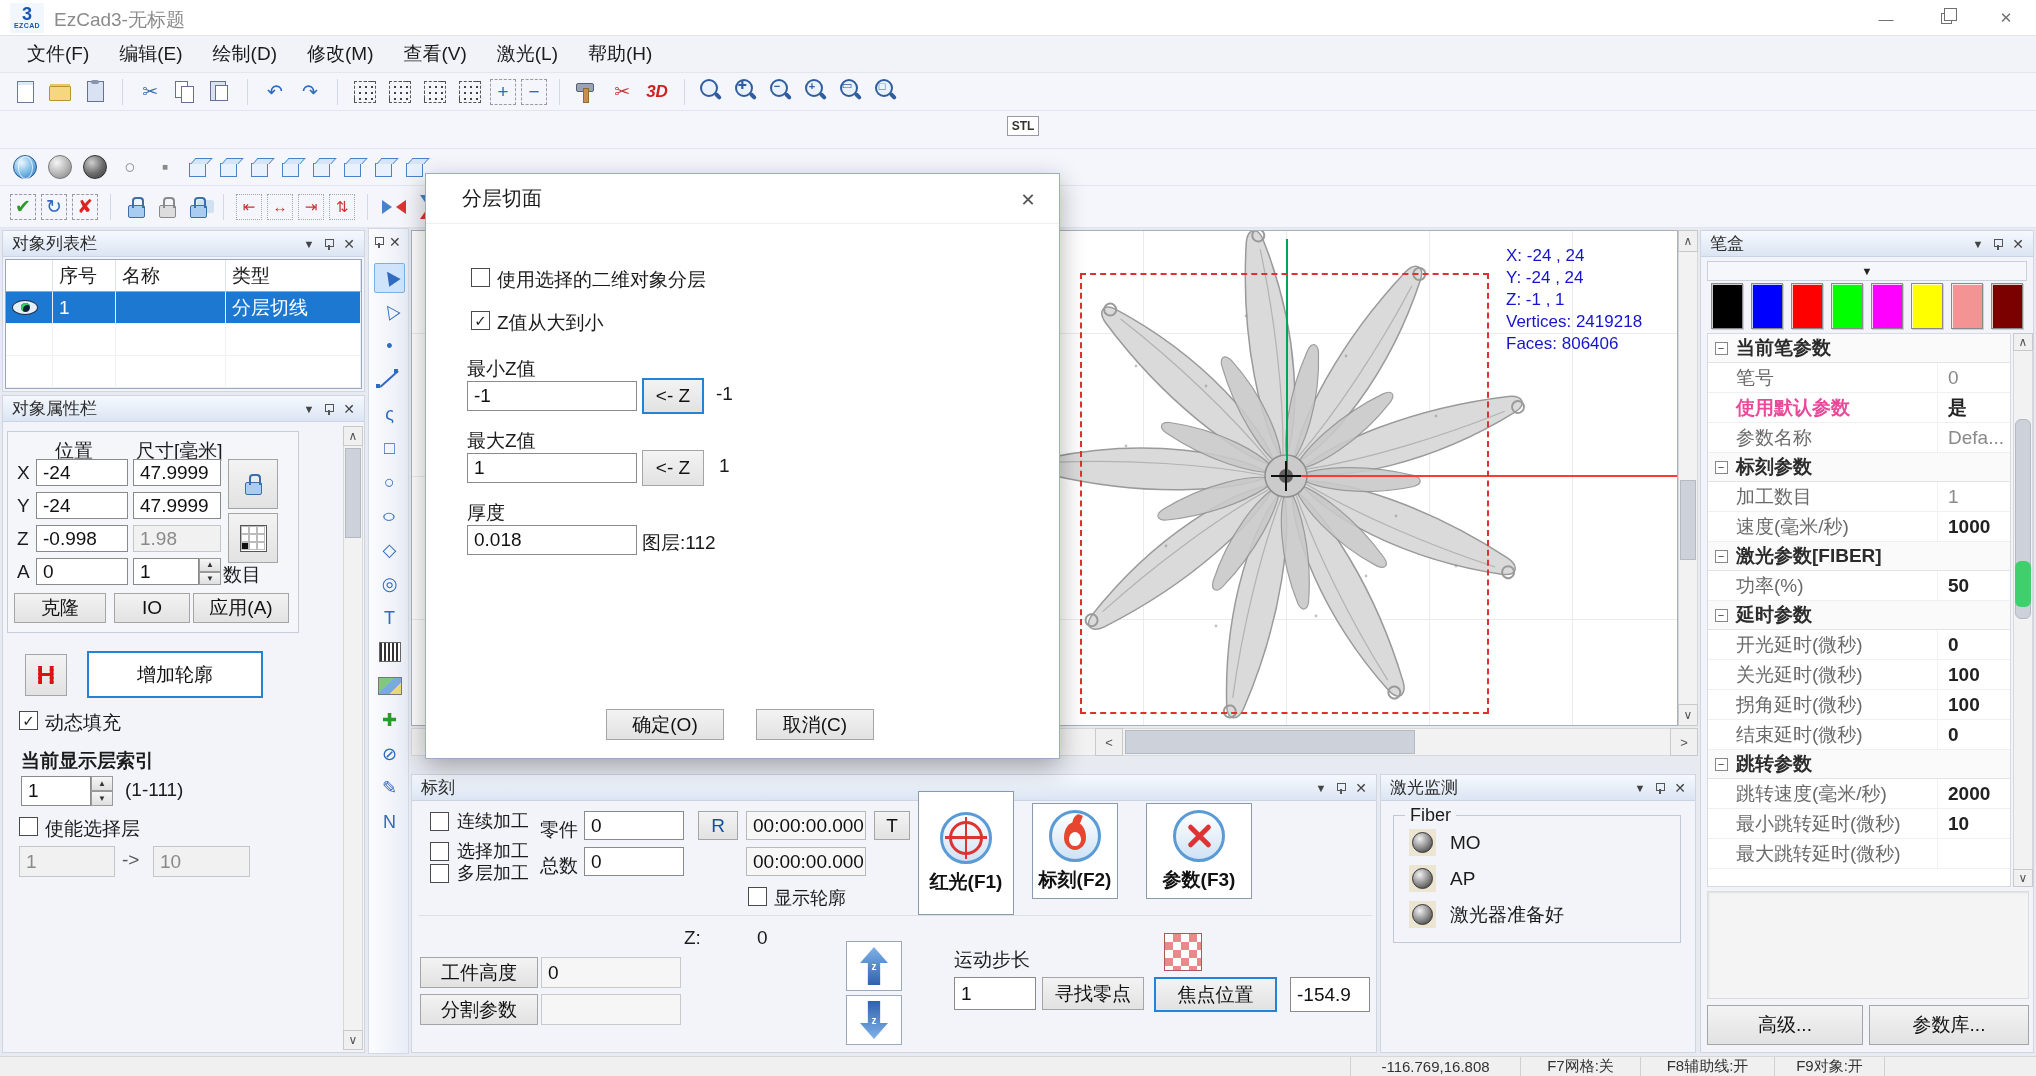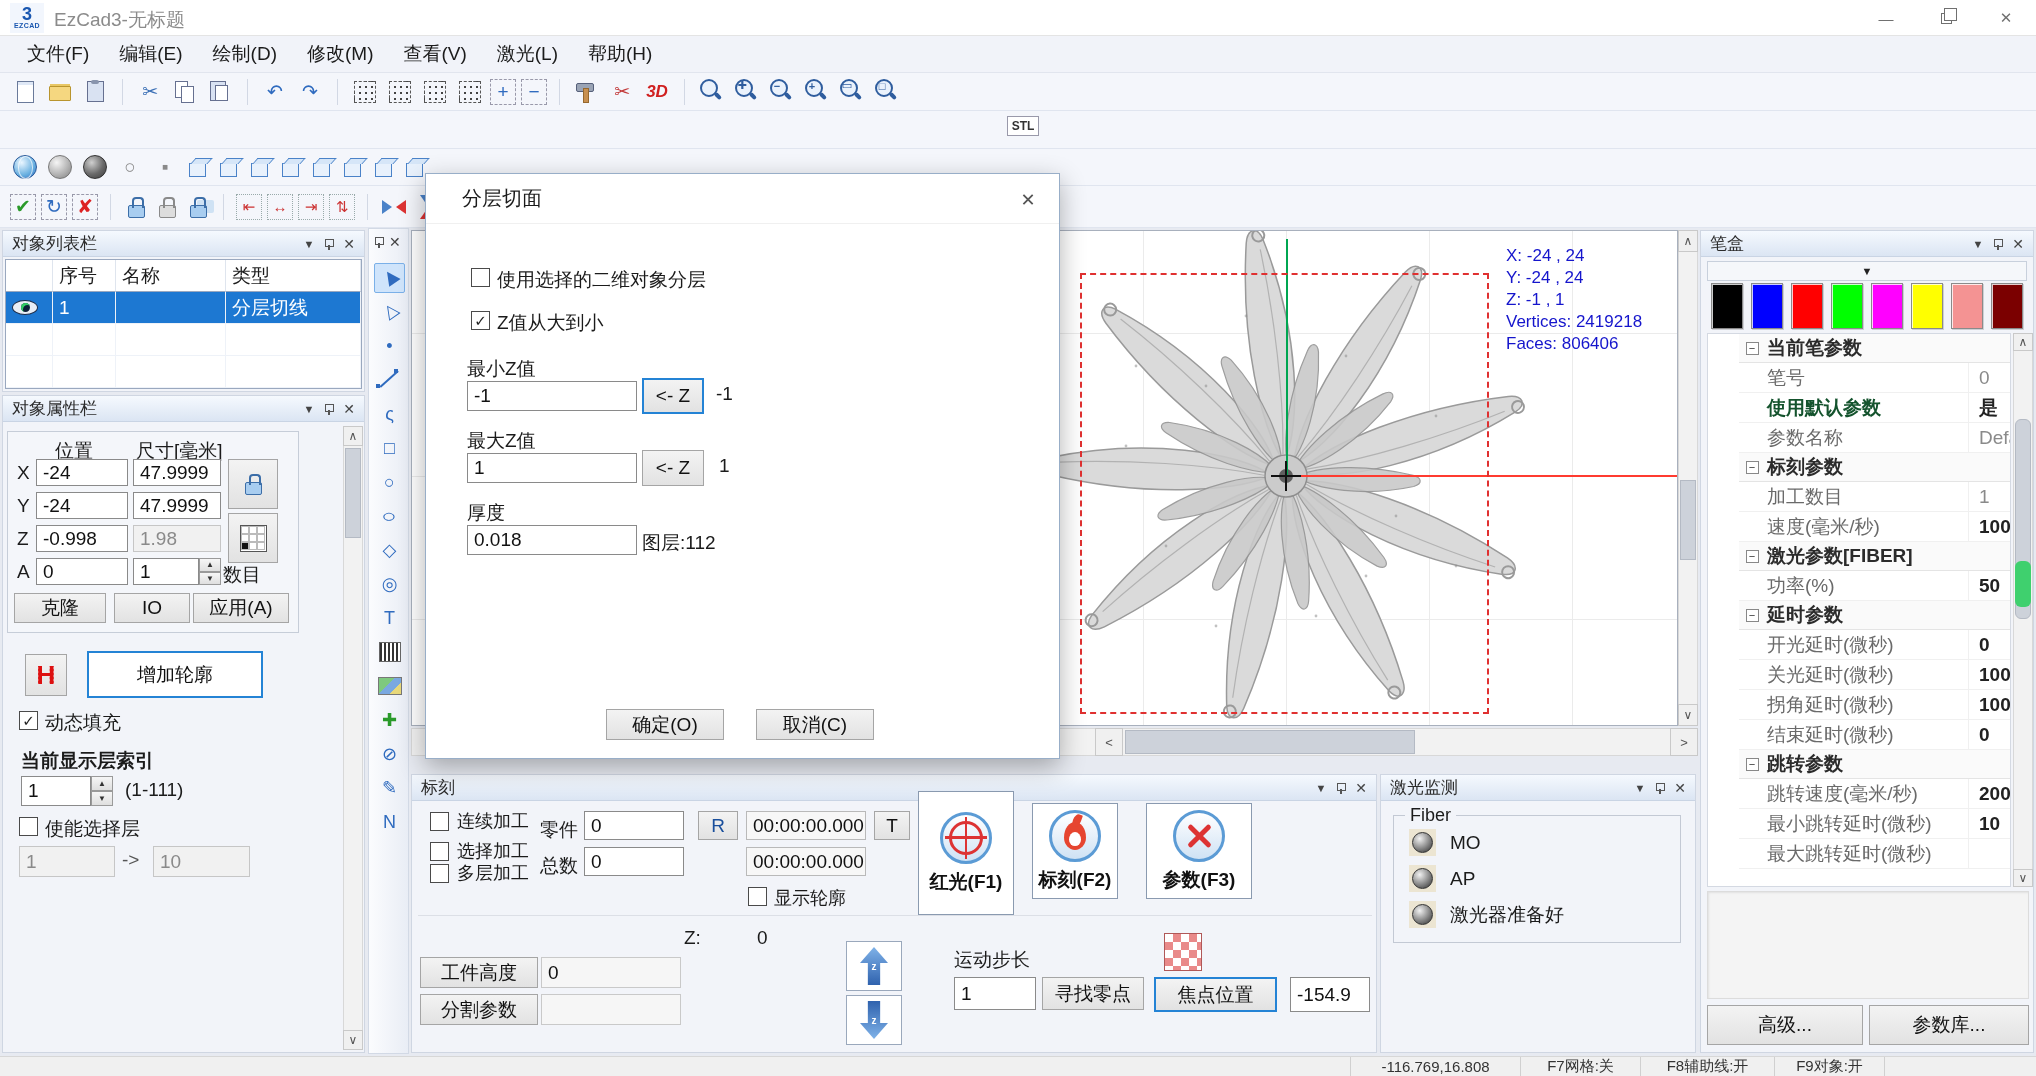--- a/index.html
+++ b/index.html
@@ -140,32 +140,32 @@
 
   
   .ledrow{position:absolute;display:flex;align-items:center;gap:14px;font-size:19px;color:#1b1b1b;}
   .ledwrap{width:27px;height:27px;background:#ece5d2;display:flex;align-items:center;justify-content:center;}
   .led{width:21px;height:21px;border-radius:50%;background:radial-gradient(circle at 35% 30%,#f2f2f2,#9a9a9a 45%,#4a4a4a 85%);border:1px solid #333;}
 
   
   .dropbar{position:absolute;left:6px;top:30px;width:320px;height:20px;background:#f5f7fa;border:1px solid #c8d0dc;display:flex;align-items:center;justify-content:center;font-size:11px;color:#222;}
   .swatch{position:absolute;top:52px;width:32px;height:46px;border:1px solid #8a8a8a;box-shadow:inset 1px 1px 0 rgba(255,255,255,.8),1px 1px 0 rgba(0,0,0,.15);}
   .swatch.dotted{background-image:radial-gradient(#d96f6f 1px,transparent 1.2px);background-size:5px 5px;}
-  .pgrid{position:absolute;left:6px;top:102px;width:304px;height:554px;background:#fff;border:1px solid #d4d9e2;overflow:hidden;padding-left:31px;}
+  .pgrid{position:absolute;left:6px;top:102px;width:304px;height:554px;background:#fff;border:1px solid #d4d9e2;overflow:hidden;}
   .prow{display:grid;grid-template-columns:26px 204px 1fr;align-items:center;border-bottom:1px solid #f0f0f0;font-size:19px;}
   .prow.cat{height:29px;background:#fafafa;border-bottom:1px solid #e4e4e4;}
   .prow.item{height:30px;}
   .prow .gut{display:flex;align-items:center;justify-content:center;}
   .minusbox{width:13px;height:13px;border:1px solid #888;background:#fff;display:flex;align-items:center;justify-content:center;}
   .minusbox::before{content:"−";font-size:11px;color:#333;line-height:11px;}
   .prow .plabel{color:#6a6a6a;border-right:1px solid #f0f0f0;padding-left:2px;height:100%;display:flex;align-items:center;}
   .prow.cat .plabel{color:#2b2b2b;font-weight:bold;border-right:none;}
   .prow .pval{padding-left:10px;color:#8a8a8a;}
   .prow .pval.b{color:#222;font-weight:bold;}
-  .prow .plabel.b{color:#14532d;font-weight:bold;}
+  .prow .plabel.b{color:#ec4899;font-weight:bold;}
   .descbox{position:absolute;left:6px;top:660px;width:322px;height:108px;background:#f4f4f4;border:1px solid #dcdcdc;box-shadow:inset 1px 1px 2px rgba(0,0,0,.08);}
 
   
   #dlg{position:absolute;left:425px;top:173px;width:635px;height:586px;background:#fff;border:1px solid #98aec8;box-shadow:0 8px 24px rgba(0,0,0,.3);z-index:50;}
   .dtitle{position:absolute;left:0;top:0;right:0;height:50px;display:flex;align-items:center;padding-left:36px;font-size:20px;color:#1b1b1b;border-bottom:1px solid #f0f0f0;}
   .dclose{position:absolute;right:14px;top:12px;width:34px;height:28px;display:flex;align-items:center;justify-content:center;font-size:18px;color:#555;}
 
   
   .statusbar{position:absolute;left:0;bottom:0;width:2036px;height:20px;background:#f0f0f0;border-top:1px solid #d7d7d7;display:flex;align-items:center;font-size:15px;color:#333;}
   .statusbar .spacer{flex:1;}

